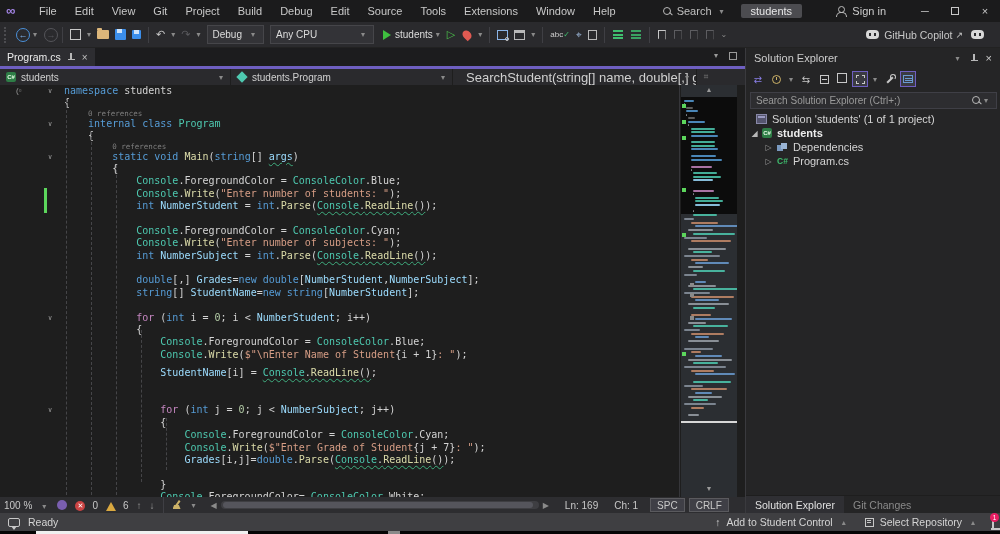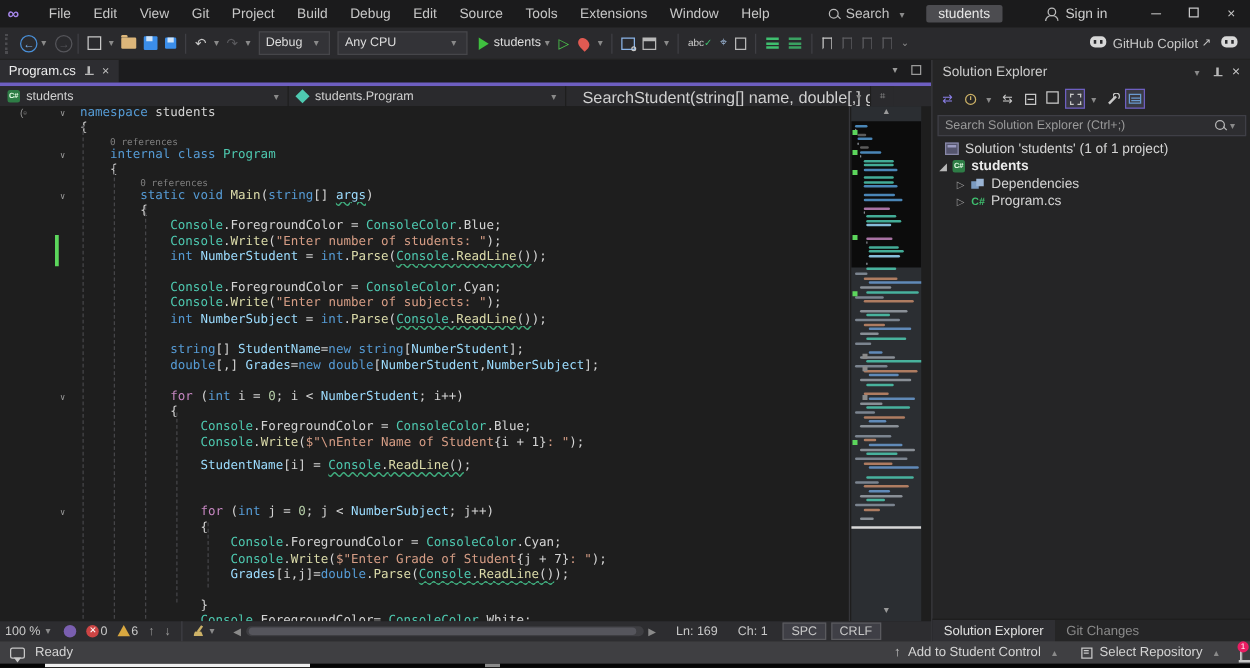--- a/index.html
+++ b/index.html
@@ -77,21 +77,21 @@
   
   .minimap{left:681px;top:85px;width:56px;height:412px;background:#2b2e32;overflow:hidden;}
   .mmview{position:absolute;left:0;top:12px;width:56px;height:117px;background:#0c0c0c;}
   .mmline{position:absolute;height:2px;border-radius:1px;opacity:.85;}
   .mmmark{position:absolute;width:4px;height:4px;}
   .mmend{position:absolute;left:0;top:336px;width:56px;height:2px;background:#d8d8d8;}
   .mmarrow{position:absolute;left:0;width:56px;text-align:center;color:#9a9a9a;font-size:7px;}
   .editor-divider{left:679px;top:85px;width:1px;height:412px;background:#36363a;}
   
   .edbar{left:0;top:497px;width:745px;height:16px;background:#2d2d30;display:flex;align-items:center;font-size:10px;color:#c8c8c8;}
-  .edbar .seg{margin:4px 4px;display:flex;align-items:flex-start;gap:1px;}
+  .edbar .seg{margin:4px 4px;display:flex;align-items:flex-end;gap:7px;}
   .errdot{width:10px;height:10px;border-radius:50%;background:#c44;color:#fff;font-size:7px;line-height:10px;text-align:center;}
   .warntri{width:0;height:0;border-left:5px solid transparent;border-right:5px solid transparent;border-bottom:9px solid #d9a840;}
   .hsb{height:8px;background:#3e3e42;border-radius:4px;position:relative;}
   .hsb .thumb{position:absolute;left:2px;top:1px;height:6px;background:#55555c;border-radius:3px;}
   .statcell{padding:0 8px;}
   .statbox{background:#3f3f46;border:1px solid #5a5a5e;padding:0 6px;height:14px;line-height:13px;margin-left:4px;}
   .broom{width:10px;height:10px;position:relative;}
   .broom:before{content:"";position:absolute;left:5px;top:0;width:1.5px;height:6px;background:#cdb267;transform:rotate(35deg);}
   .broom:after{content:"";position:absolute;left:1px;top:5px;width:8px;height:4px;background:#cdb267;clip-path:polygon(0 100%,20% 0,80% 0,100% 100%);}
   .purpledot{width:10px;height:10px;border-radius:50%;background:#7a5fb0;}
@@ -221,21 +221,21 @@
     <span class="ic" style="width:9px;height:10px;border:1px solid #b8b8b8;"></span>
     <span class="tsep"></span>
     <span class="greenlist"></span>
     <span class="greenlist" style="opacity:.8"></span>
     <span class="tsep"></span>
     <span class="bookmark"></span>
     <span class="bookmark dim"></span>
     <span class="bookmark dim"></span>
     <span class="bookmark dim"></span>
     <span class="dd">⌄</span>
-    <span style="position:absolute;right:10px;display:flex;">
+    <span style="position:absolute;right:16px;display:flex;align-items:center">
       <span class="copilot"></span>
       <span style="font-size:10.5px;color:#c8c8c8">GitHub Copilot</span>
       <span class="ic" style="font-size:9px">↗</span>
       <span class="copilot" style="margin-left:5px;margin-right:0"></span>
     </span>
   </div>
 
   <div class="ab tabstrip">
     <div class="doctab">
       <span>Program.cs</span>
@@ -276,22 +276,22 @@
       <div class="cl" style="padding-left: 112.16px;"><i class="fold">∨</i><span class="tk-k">static void </span><span class="tk-m">Main</span><span class="tk-p">(</span><span class="tk-k">string</span><span class="tk-p">[] </span><span class="tk-v tk-q">args</span><span class="tk-p">)</span></div>
       <div class="cl" style="padding-left: 112.16px;"><span class="tk-p">{</span></div>
       <div class="cl" style="padding-left: 136.24px;"><span class="tk-t">Console</span><span class="tk-p">.ForegroundColor = </span><span class="tk-t">ConsoleColor</span><span class="tk-p">.Blue;</span></div>
       <div class="cl" style="padding-left: 136.24px;"><i class="chg"></i><span class="tk-t">Console</span><span class="tk-p">.</span><span class="tk-m">Write</span><span class="tk-p">(</span><span class="tk-s">"Enter number of students: "</span><span class="tk-p">);</span></div>
       <div class="cl" style="padding-left: 136.24px;"><i class="chg"></i><span class="tk-k">int </span><span class="tk-v">NumberStudent</span><span class="tk-p"> = </span><span class="tk-k">int</span><span class="tk-p">.</span><span class="tk-m">Parse</span><span class="tk-p">(</span><span class="tk-t tk-q">Console</span><span class="tk-p tk-q">.</span><span class="tk-m tk-q">ReadLine</span><span class="tk-p tk-q">()</span><span class="tk-p">);</span></div>
       <div class="cl" style="padding-left: 64px;"></div>
       <div class="cl" style="padding-left: 136.24px;"><span class="tk-t">Console</span><span class="tk-p">.ForegroundColor = </span><span class="tk-t">ConsoleColor</span><span class="tk-p">.Cyan;</span></div>
       <div class="cl" style="padding-left: 136.24px;"><span class="tk-t">Console</span><span class="tk-p">.</span><span class="tk-m">Write</span><span class="tk-p">(</span><span class="tk-s">"Enter number of subjects: "</span><span class="tk-p">);</span></div>
       <div class="cl" style="padding-left: 136.24px;"><span class="tk-k">int </span><span class="tk-v">NumberSubject</span><span class="tk-p"> = </span><span class="tk-k">int</span><span class="tk-p">.</span><span class="tk-m">Parse</span><span class="tk-p">(</span><span class="tk-t tk-q">Console</span><span class="tk-p tk-q">.</span><span class="tk-m tk-q">ReadLine</span><span class="tk-p tk-q">()</span><span class="tk-p">);</span></div>
       <div class="cl" style="padding-left: 64px;"></div>
+      <div class="cl" style="padding-left: 136.24px;"><span class="tk-k">double</span><span class="tk-p">[,] </span><span class="tk-v">Grades</span><span class="tk-p">=</span><span class="tk-k">new double</span><span class="tk-p">[</span><span class="tk-v">NumberStudent</span><span class="tk-p">,</span><span class="tk-v">NumberSubject</span><span class="tk-p">];</span></div>
       <div class="cl" style="padding-left: 136.24px;"><span class="tk-k">string</span><span class="tk-p">[] </span><span class="tk-v">StudentName</span><span class="tk-p">=</span><span class="tk-k">new string</span><span class="tk-p">[</span><span class="tk-v">NumberStudent</span><span class="tk-p">];</span></div>
-      <div class="cl" style="padding-left: 136.24px;"><span class="tk-k">double</span><span class="tk-p">[,] </span><span class="tk-v">Grades</span><span class="tk-p">=</span><span class="tk-k">new double</span><span class="tk-p">[</span><span class="tk-v">NumberStudent</span><span class="tk-p">,</span><span class="tk-v">NumberSubject</span><span class="tk-p">];</span></div>
       <div class="cl" style="padding-left: 64px;"></div>
       <div class="cl" style="padding-left: 136.24px;"><i class="fold">∨</i><span class="tk-c">for</span><span class="tk-p"> (</span><span class="tk-k">int</span><span class="tk-p"> i = </span><span class="tk-n">0</span><span class="tk-p">; i &lt; </span><span class="tk-v">NumberStudent</span><span class="tk-p">; i++)</span></div>
       <div class="cl" style="padding-left: 136.24px;"><span class="tk-p">{</span></div>
       <div class="cl" style="padding-left: 160.32px;"><span class="tk-t">Console</span><span class="tk-p">.ForegroundColor = </span><span class="tk-t">ConsoleColor</span><span class="tk-p">.Blue;</span></div>
       <div class="cl" style="padding-left: 160.32px;"><span class="tk-t">Console</span><span class="tk-p">.</span><span class="tk-m">Write</span><span class="tk-p">(</span><span class="tk-s">$"\nEnter Name of Student</span><span class="tk-p">{i + 1}</span><span class="tk-s">: "</span><span class="tk-p">);</span></div>
       <div class="cl" style="padding-left: 160.32px; margin-top: 6px;"><span class="tk-v">StudentName</span><span class="tk-p">[i] = </span><span class="tk-t tk-q">Console</span><span class="tk-p tk-q">.</span><span class="tk-m tk-q">ReadLine</span><span class="tk-p tk-q">()</span><span class="tk-p">;</span></div>
       <div class="cl" style="padding-left: 64px;"></div>
       <div class="cl" style="padding-left: 64px;"></div>
       <div class="cl" style="padding-left: 160.32px;"><i class="fold">∨</i><span class="tk-c">for</span><span class="tk-p"> (</span><span class="tk-k">int</span><span class="tk-p"> j = </span><span class="tk-n">0</span><span class="tk-p">; j &lt; </span><span class="tk-v">NumberSubject</span><span class="tk-p">; j++)</span></div>
       <div class="cl" style="padding-left: 160.32px;"><span class="tk-p">{</span></div>

